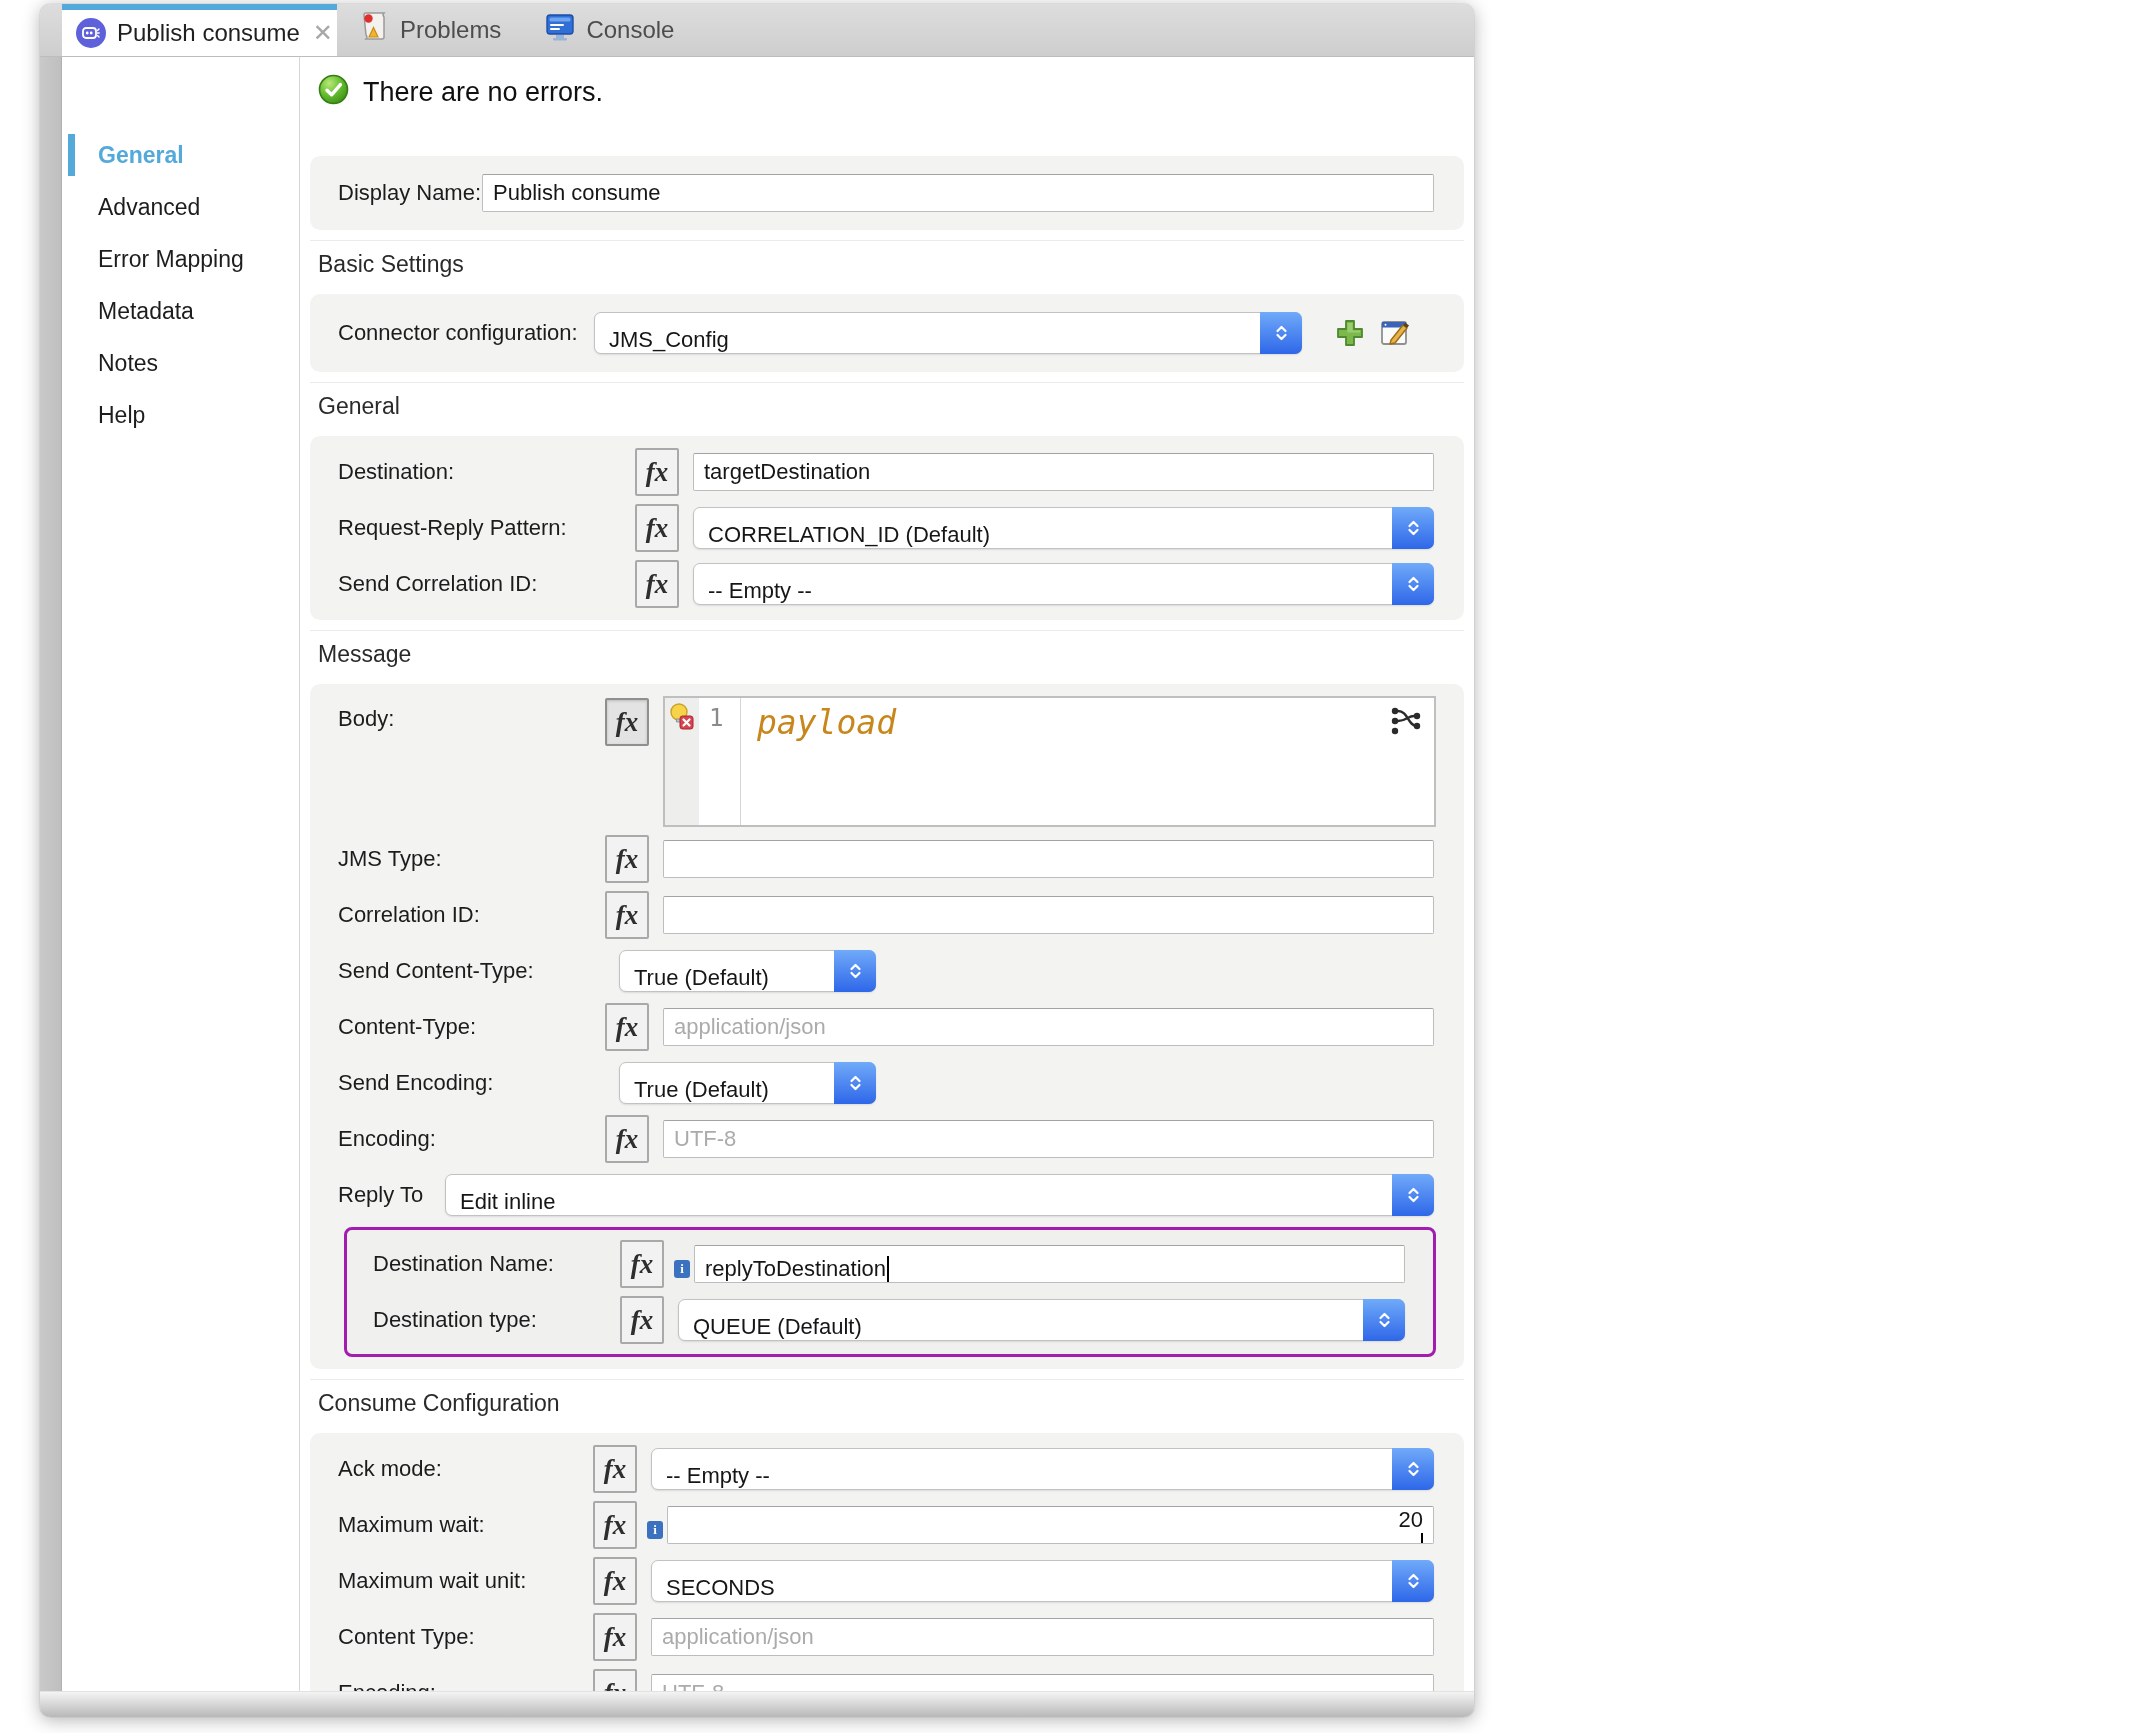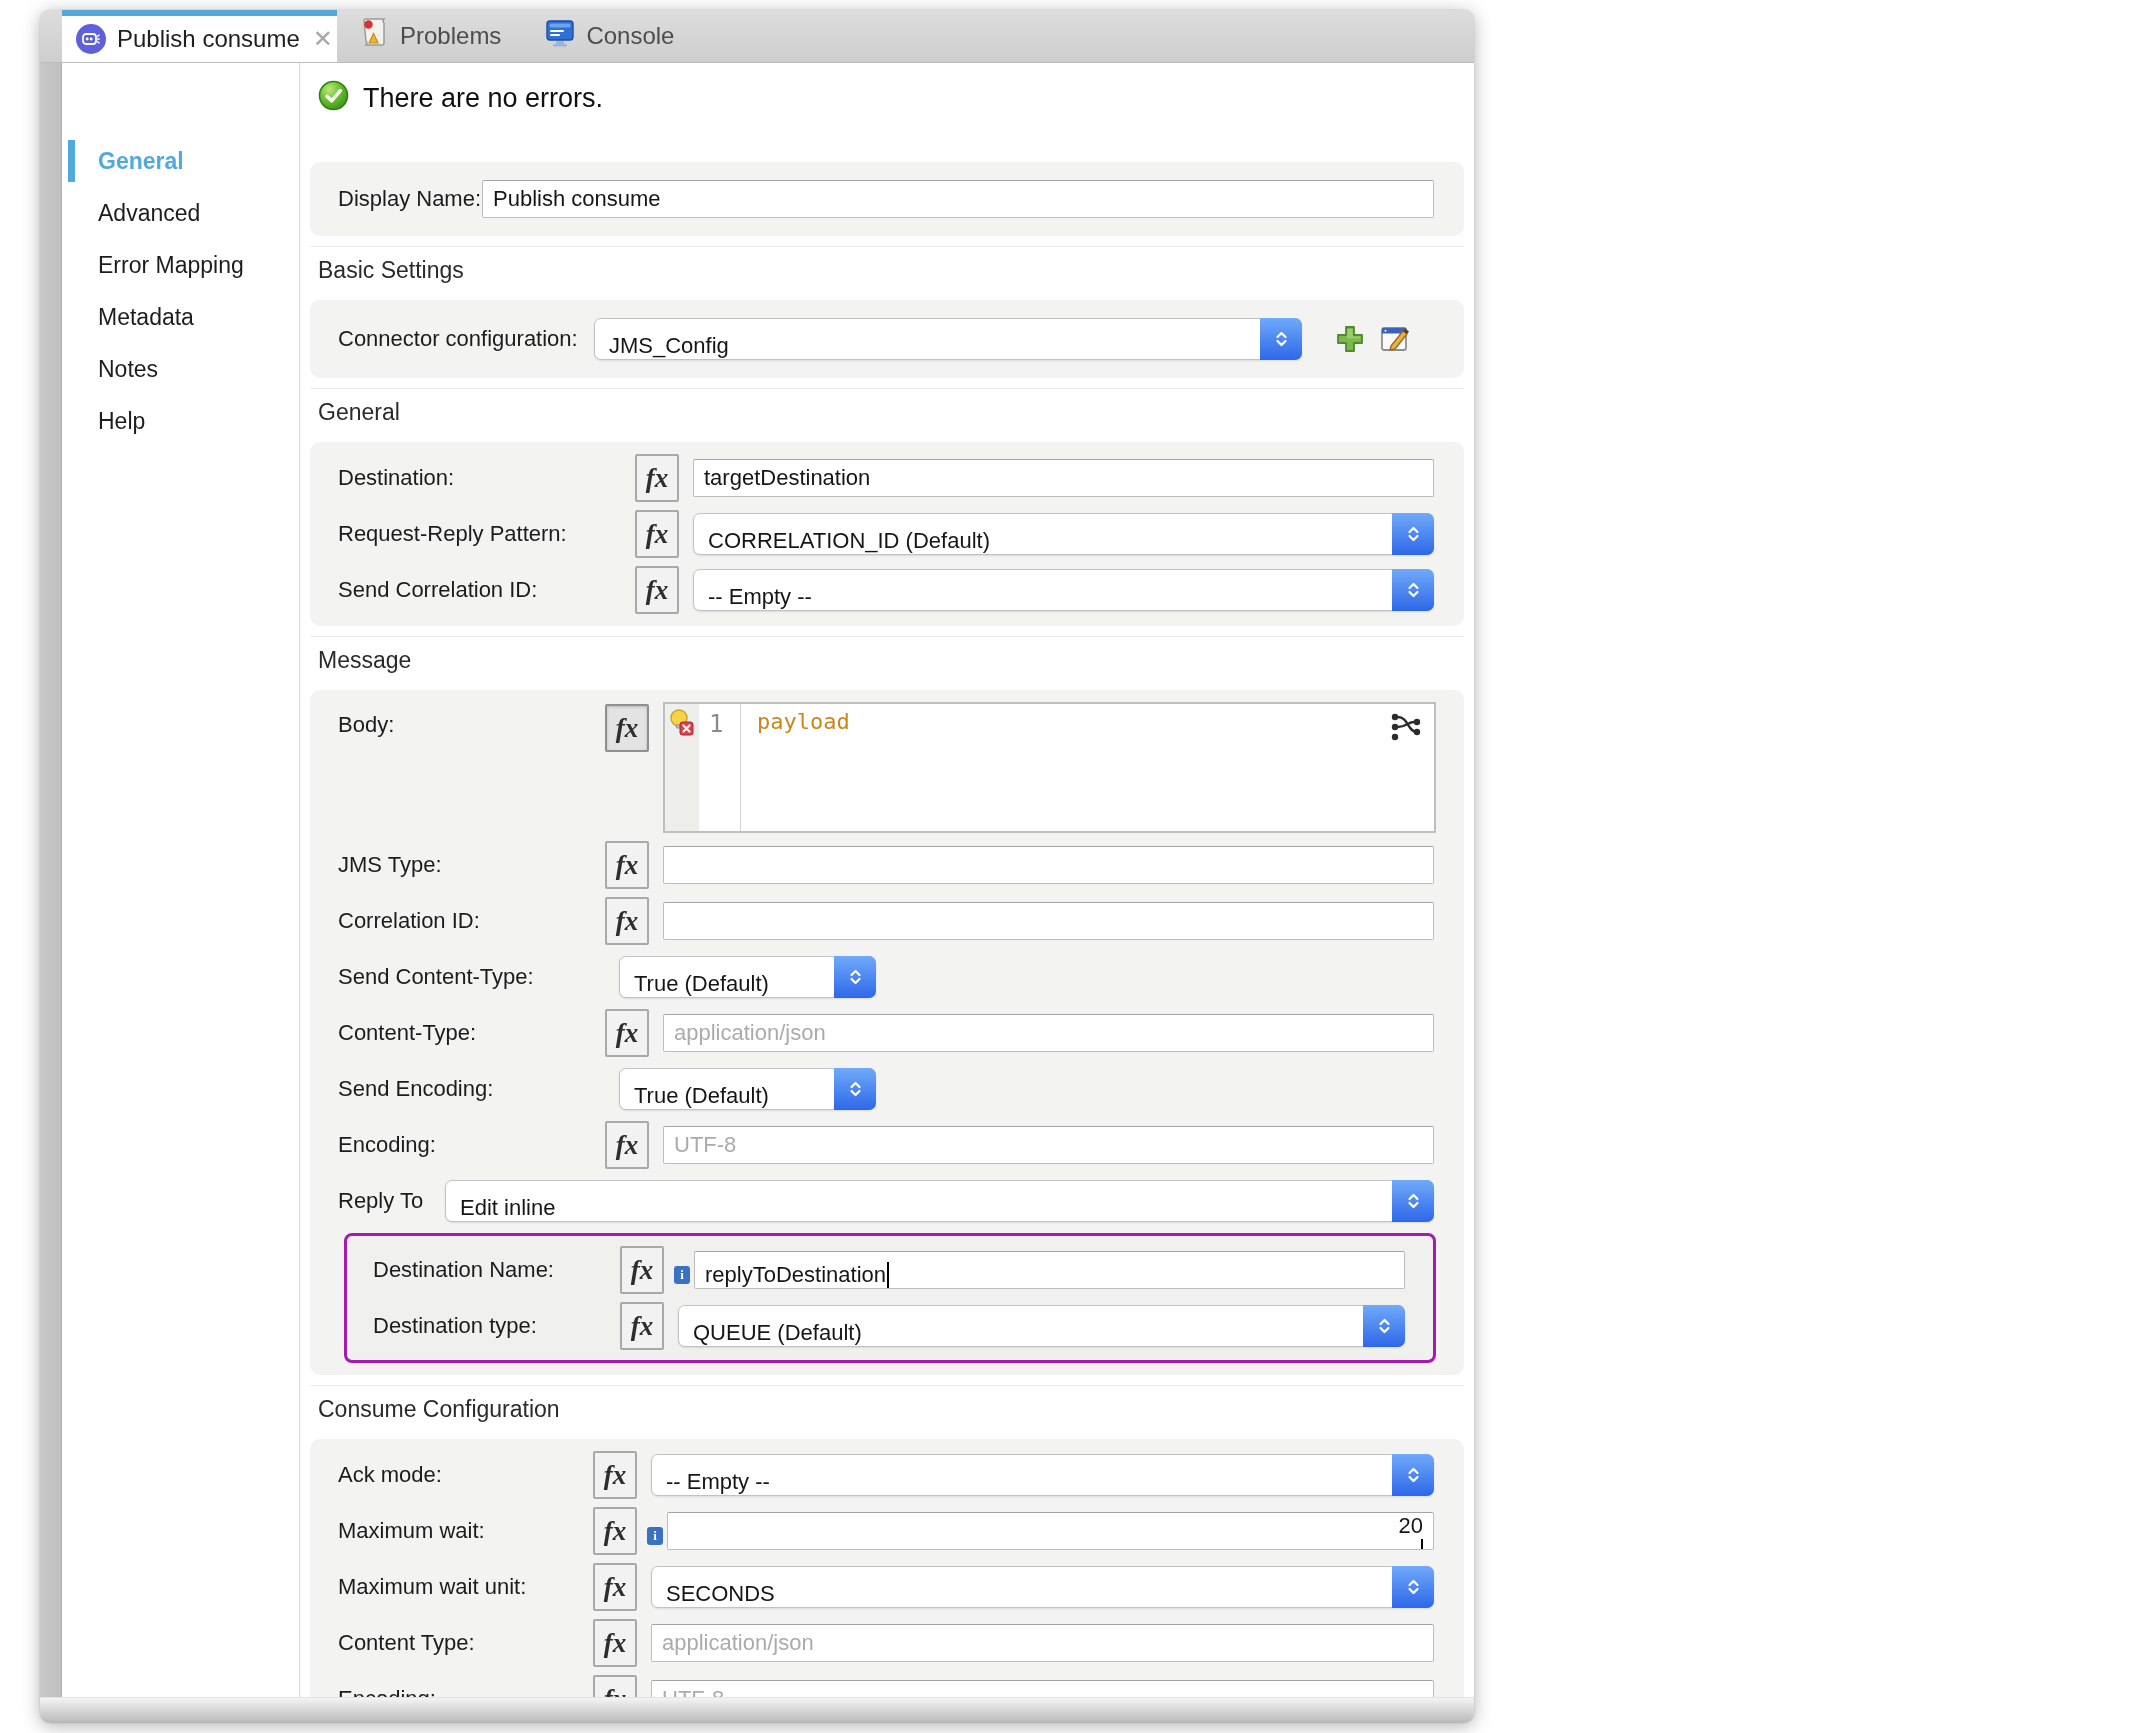--- a/index.html
+++ b/index.html
@@ -1,18 +1,18 @@
 <!DOCTYPE html>
 <html><head>
 <meta charset="utf-8">
 <style>
   * { box-sizing: border-box; margin: 0; padding: 0; }
   html,body { width:2131px; height:1733px; background:#ffffff; font-family:"Liberation Sans",sans-serif; }
 
-  .window{ position:absolute; left:40px; top:10px; width:1434px; height:1713px;
+  .window{ position:absolute; left:40px; top:4px; width:1434px; height:1713px;
     background:#fff; border-radius:10px; overflow:hidden; display:flex; flex-direction:column;
     box-shadow:0 3px 18px rgba(0,0,0,.30), 0 0 1px rgba(0,0,0,.45); }
 
   
   .tabbar{ flex:0 0 53px; background:linear-gradient(#dddddd,#cecece); border-bottom:1px solid #bdbdbd; display:flex; align-items:stretch; }
   .tab-active{ margin-left:22px; width:275px; background:#ffffff; border-top:6px solid #54a9db;
     display:flex; align-items:center; gap:11px; padding:0 12px 0 14px; }
   .tab-circle{ width:30px; height:30px; border-radius:50%; background:#5f61da; display:flex; align-items:center; justify-content:center; flex:0 0 auto;}
   .tab-label{ font-size:24px; color:#1f1f1f; white-space:nowrap; }
   .tab-close{ font-size:24px; color:#a8a8a8; margin-left:2px; cursor:pointer; }
@@ -75,21 +75,21 @@
     font-family:"Liberation Serif",serif; font-weight:bold; display:flex; align-items:center; justify-content:center;
     margin:10px 4px 0 10px; align-self:center; flex:0 0 auto; }
 
   .icon-btn{ width:36px; height:36px; display:flex; align-items:center; justify-content:center; cursor:pointer; flex:0 0 auto; }
 
   
   .editor{ margin-left:14px; flex:1; height:131px; border:2px solid #bfbfbf; background:#fff; display:flex; position:relative; }
   .ed-ruler{ width:34px; background:#eeeeec; position:relative; }
   .ed-lines{ width:42px; background:#fff; font-family:"DejaVu Sans Mono",monospace; font-size:24px; color:#8a8a8a;
     padding:6px 0 0 10px; border-right:1px solid #d6d6d6; }
-  .ed-code{ flex:1; font-family:"DejaVu Sans Mono",monospace; font-size:22px; color:#c8871c; padding:5px 0 0 16px; }
+  .ed-code{ flex:1; font-family:"DejaVu Sans Mono",monospace; font-size:33px; color:#c8871c; padding:5px 0 0 16px;font-style:italic; }
   .ed-bulb{ position:absolute; left:2px; top:4px; }
   .ed-shuffle{ position:absolute; right:10px; top:6px; }
 
   .nested{ margin:8px 28px 0 34px; background:#f0f0ef; border:3px solid #a21caf; border-radius:8px; padding:10px 26px; }
   .nested .frow{ margin:0; height:48px; }
   .nested .frow + .frow{ margin-top:8px; }
 
   .bottombar{ flex:0 0 26px; background:linear-gradient(#f4f4f4,#b8b8b8); border-top:1px solid #e2e2e2; }
 </style>
 </head>

